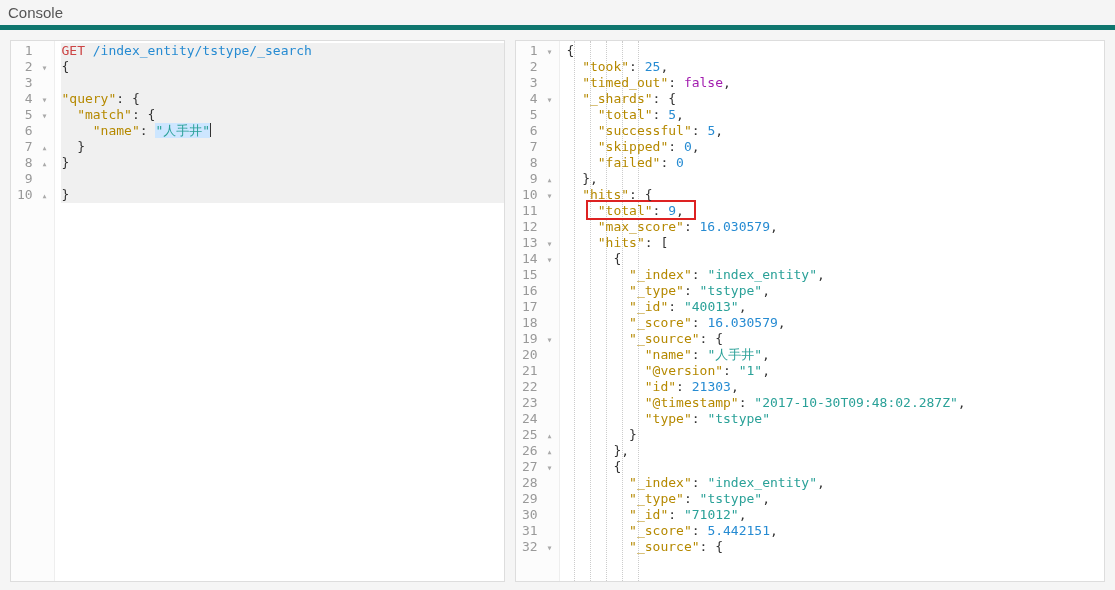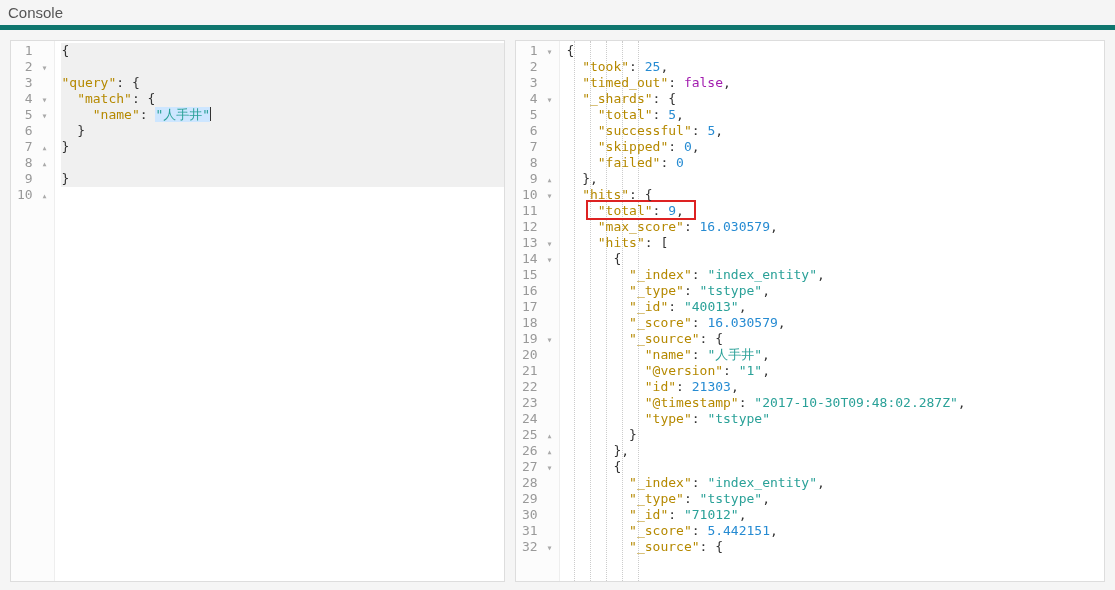--- a/index.html
+++ b/index.html
@@ -172,20 +172,21 @@
             <svg viewBox="0 0 16 16">
                 <path fill="#3a9b3a" d="M3 2 L13 8 L3 14 Z"></path>
               </svg>
           </span>
           <span>
             <svg viewBox="0 0 16 16">
                 <path fill="#666" d="M13.5 3.5a3 3 0 0 1-4 4L4 13l-1-1 5.5-5.5a3 3 0 0 1 4-4l-2 2 1 1 2-2z"></path>
               </svg>
           </span>
         </div>
+        <div class="code-line active"><span class="method">GET</span> <span class="url">/index_entity/tstype/_search</span></div>
         <div class="code-line active"><span class="punc">{</span></div>
         <div class="code-line active"></div>
         <div class="code-line active"><span class="key">"query"</span><span class="punc">: {</span></div>
         <div class="code-line active">  <span class="key">"match"</span><span class="punc">: {</span></div>
         <div class="code-line active">    <span class="key">"name"</span><span class="punc">: </span><span class="str sel">"人手井"</span><span class="cursor"></span></div>
         <div class="code-line active">  <span class="punc">}</span></div>
         <div class="code-line active"><span class="punc">}</span></div>
         <div class="code-line active"></div>
         <div class="code-line active"><span class="punc">}</span></div>
       </div>

